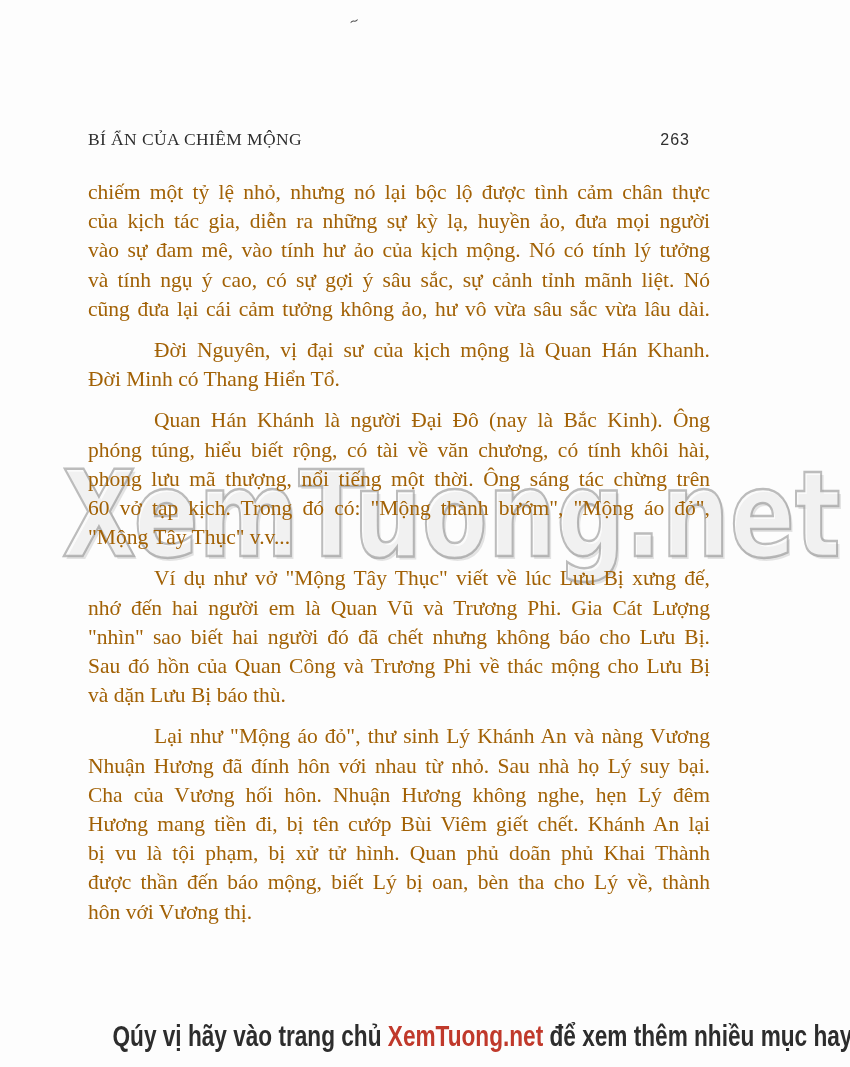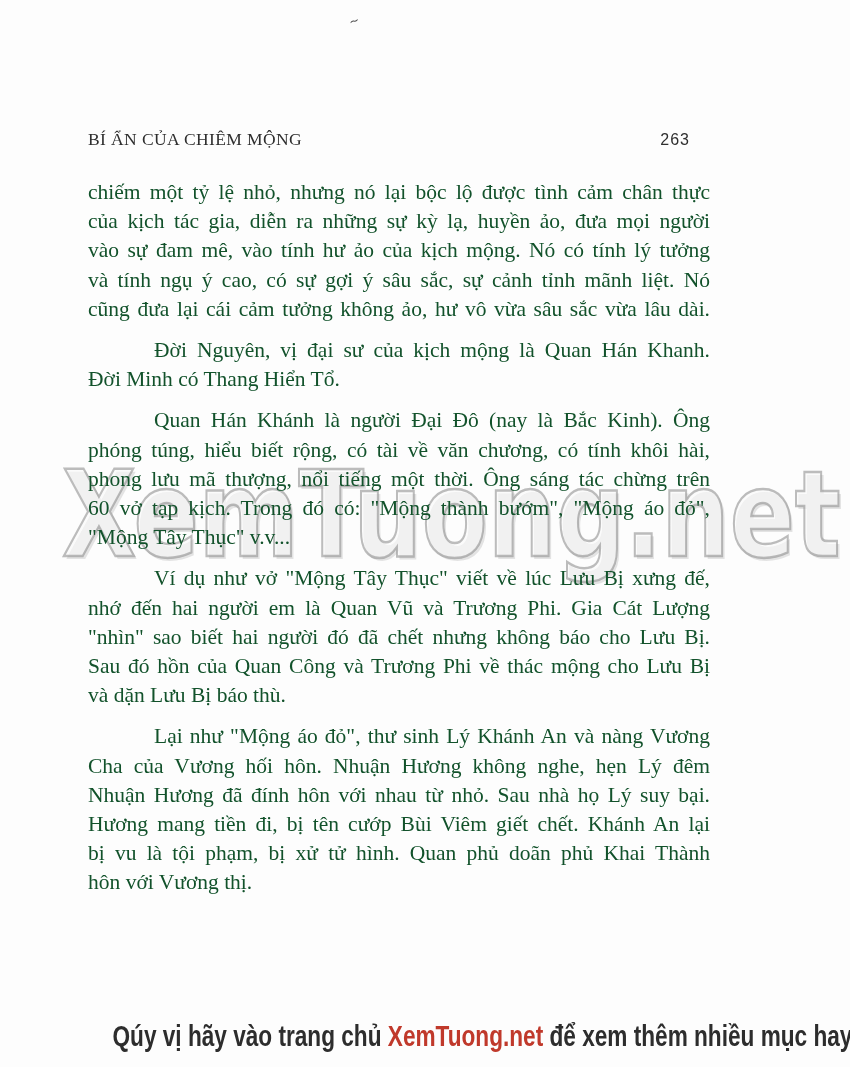--- a/index.html
+++ b/index.html
@@ -43,21 +43,21 @@
     font-size: 16px;
     letter-spacing: 1px;
   }
   
   .content {
     position: absolute;
     left: 88px;
     top: 178px;
     width: 622px;
     z-index: 2;
-    color: #14532d;
+    color: #a16207;
     font-size: 21.5px;
     filter: blur(0.25px) contrast(1.02);
   }
   .para { margin: 0 0 12px 0; }
   .para:last-child { margin-bottom: 0; }
   .line {
     line-height: 29.2px;
     text-align: justify;
     text-align-last: justify;
   }
@@ -141,24 +141,25 @@
     <div class="para">
       <div class="line ind">Ví dụ như vở "Mộng Tây Thục" viết về lúc Lưu Bị xưng đế,</div>
       <div class="line">nhớ đến hai người em là Quan Vũ và Trương Phi. Gia Cát Lượng</div>
       <div class="line">"nhìn" sao biết hai người đó đã chết nhưng không báo cho Lưu Bị.</div>
       <div class="line">Sau đó hồn của Quan Công và Trương Phi về thác mộng cho Lưu Bị</div>
       <div class="line last">và dặn Lưu Bị báo thù.</div>
     </div>
 
     <div class="para">
       <div class="line ind">Lại như "Mộng áo đỏ", thư sinh Lý Khánh An và nàng Vương</div>
+      <div class="line">Nhuận Hương đã đính hôn với nhau từ nhỏ. Sau nhà họ Lý suy bại.</div>
       <div class="line">Cha của Vương hối hôn. Nhuận Hương không nghe, hẹn Lý đêm</div>
-      <div class="line">Nhuận Hương đã đính hôn với nhau từ nhỏ. Sau nhà họ Lý suy bại.</div>
       <div class="line">Hương mang tiền đi, bị tên cướp Bùi Viêm giết chết. Khánh An lại</div>
       <div class="line">bị vu là tội phạm, bị xử tử hình. Quan phủ doãn phủ Khai Thành</div>
+      <div class="line">được thần đến báo mộng, biết Lý bị oan, bèn tha cho Lý về, thành</div>
       <div class="line last">hôn với Vương thị.</div>
     </div>
 
   </div>
 
   <div class="footer">
     <span class="inner">
       <span>Qúy vị hãy vào trang chủ </span><span class="brand">XemTuong.net</span><span> để xem thêm nhiều mục hay khác</span>
     </span>
   </div>

